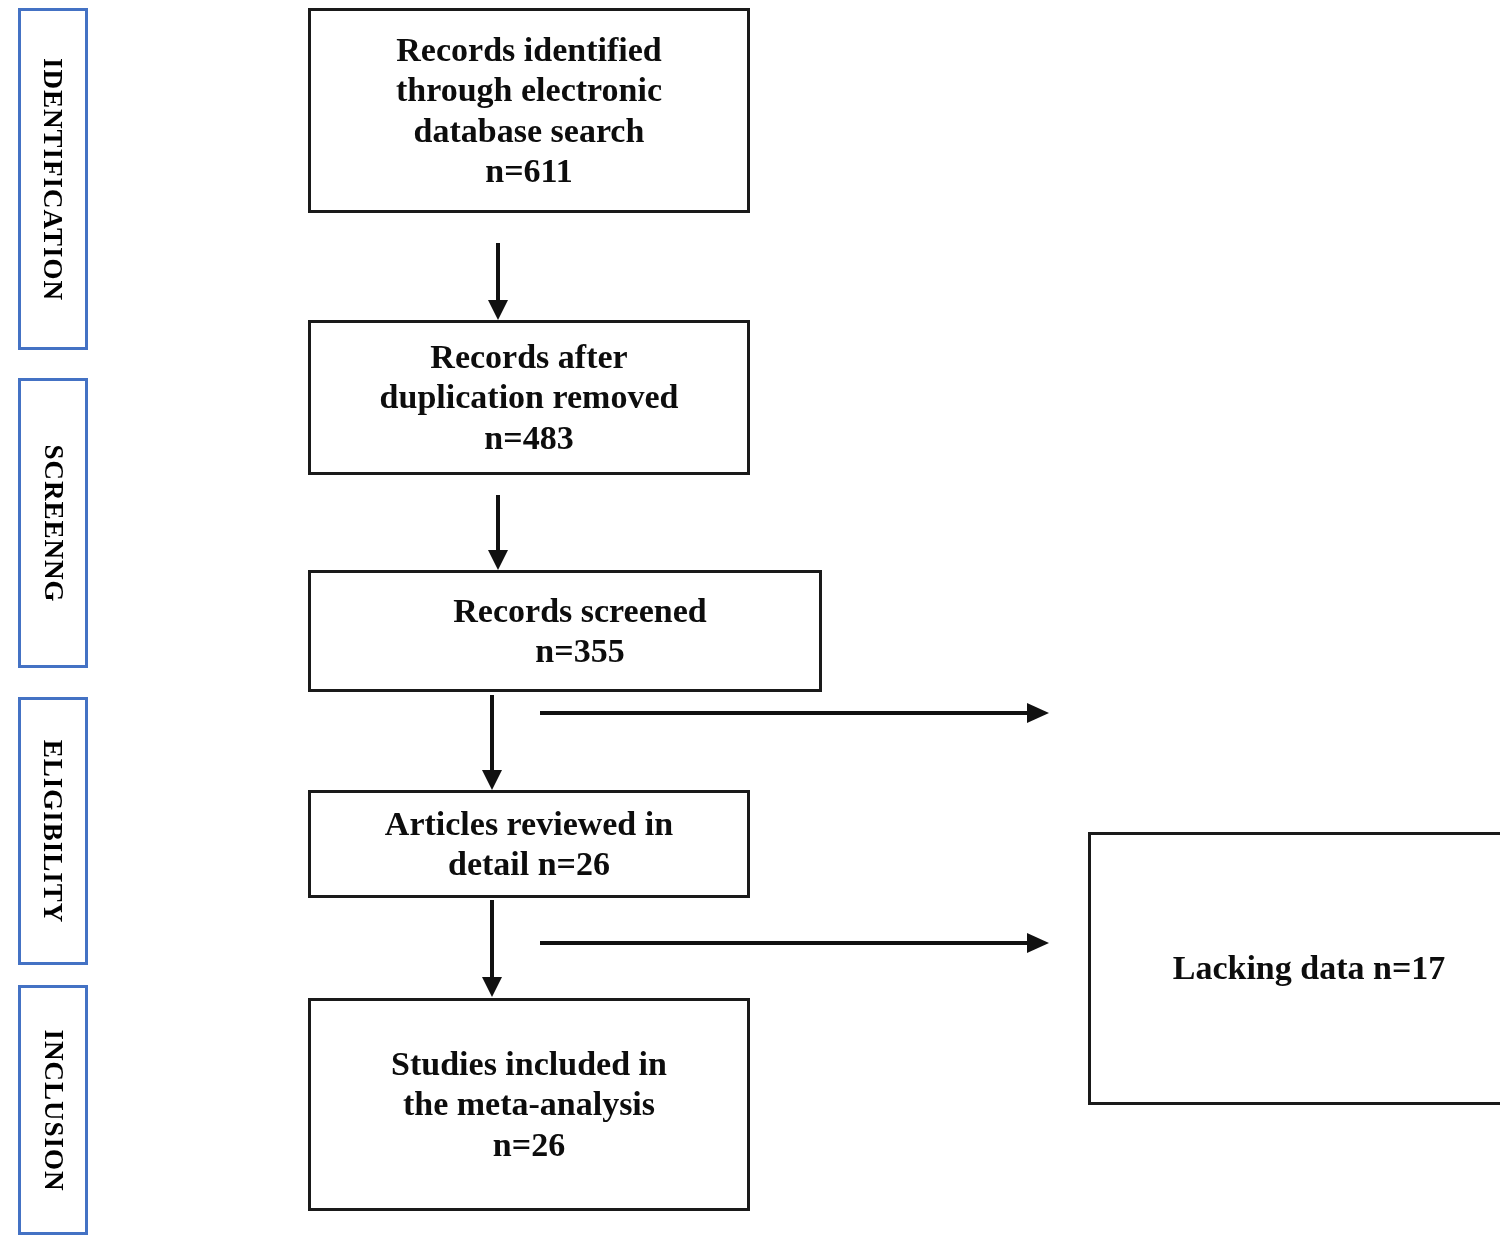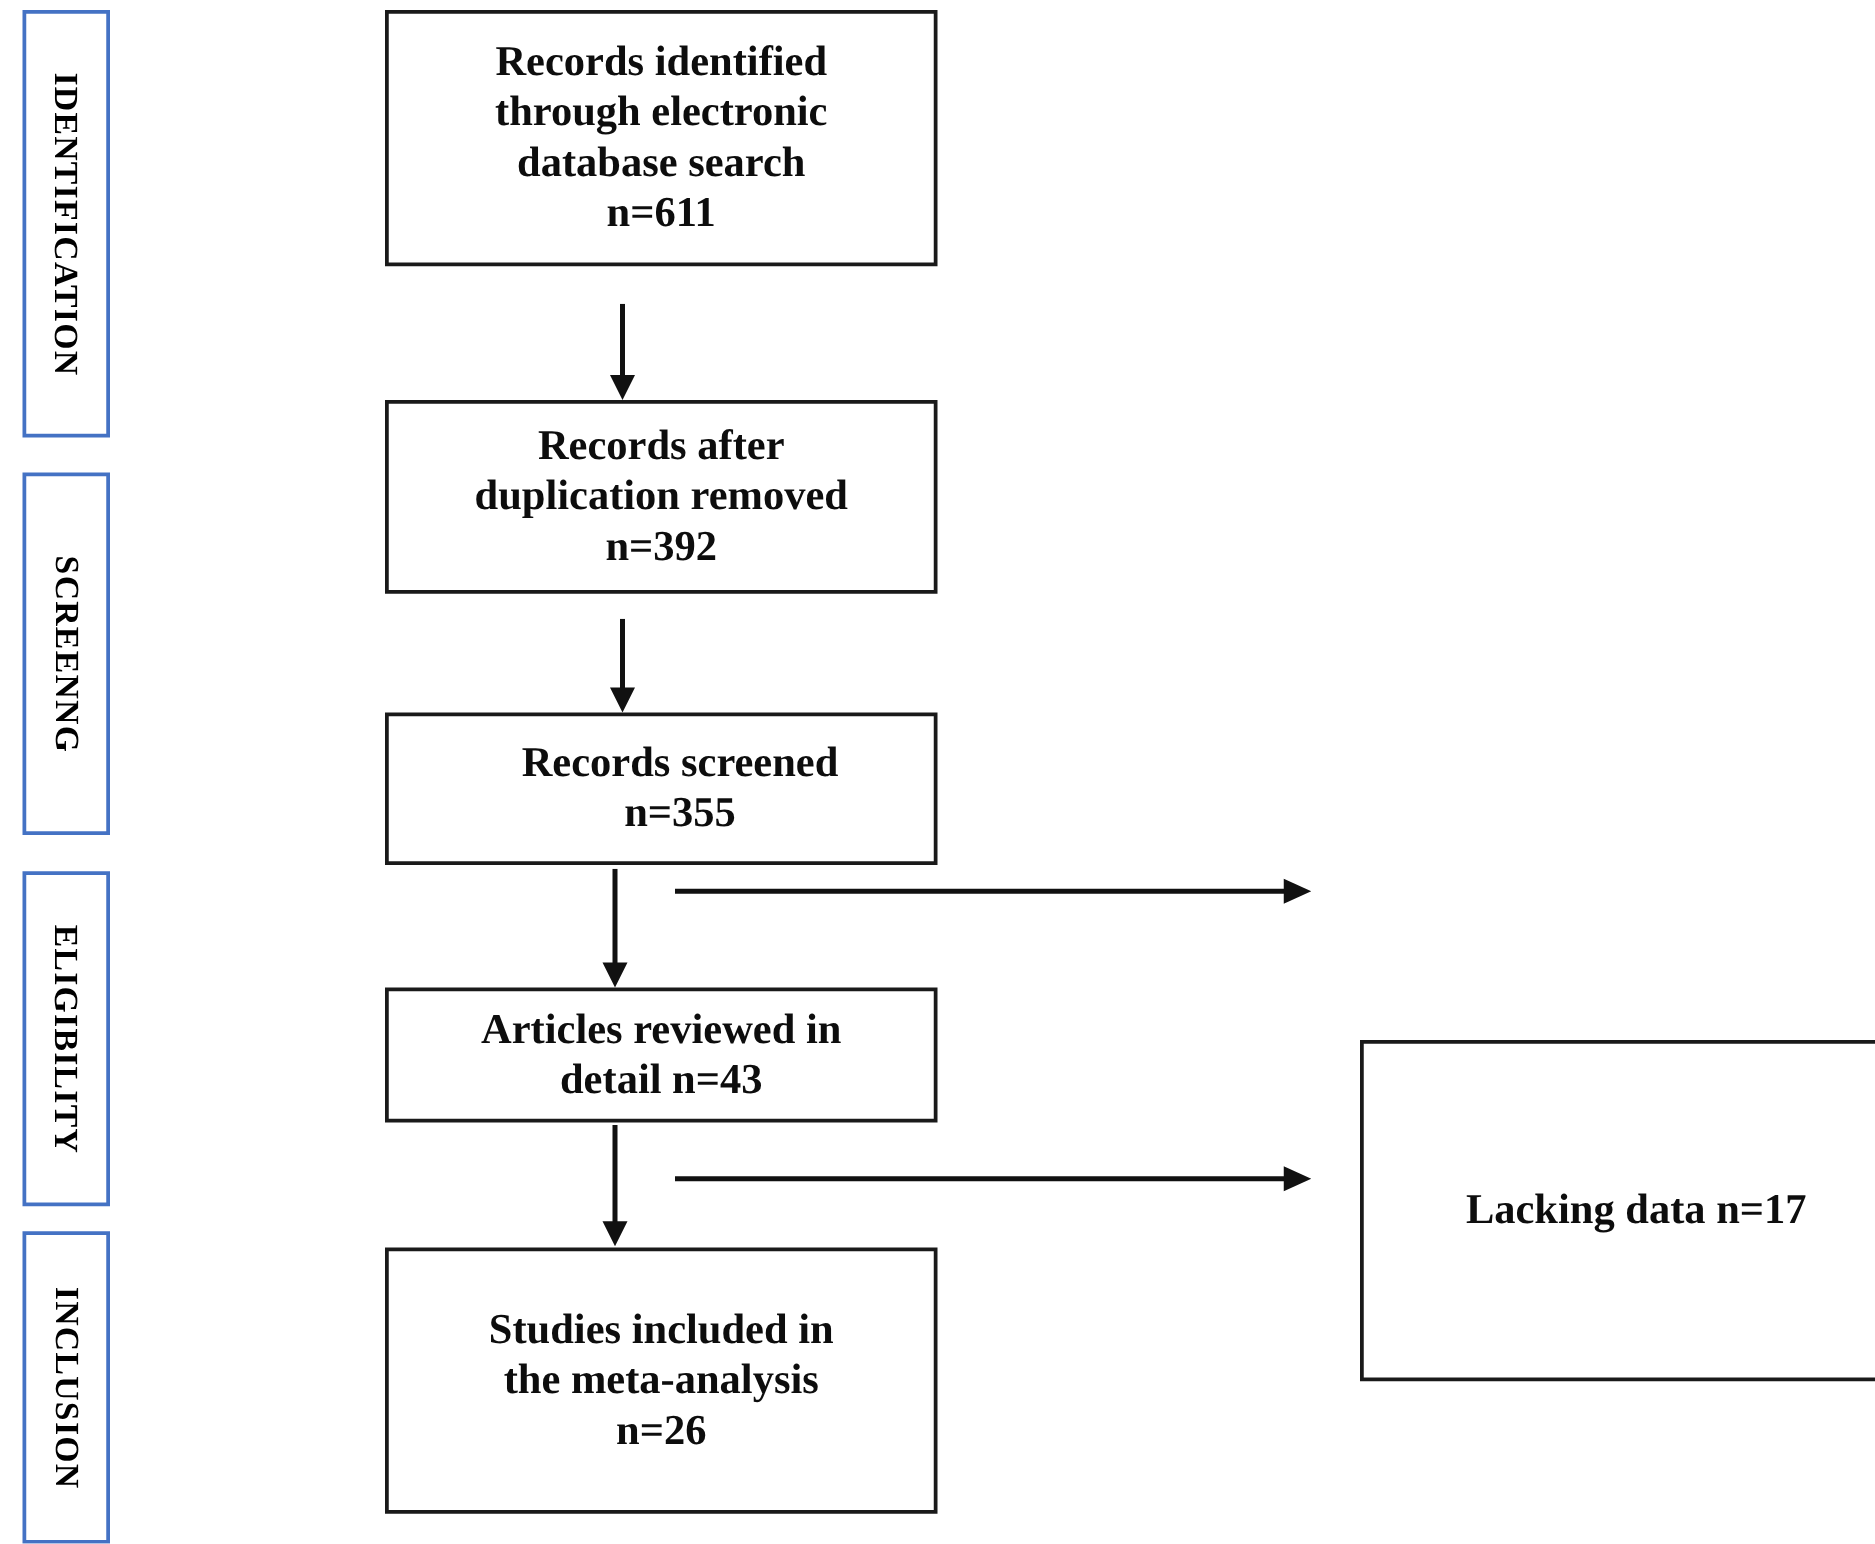--- a/index.html
+++ b/index.html
@@ -107,31 +107,31 @@
   <div class="flow-box" style="left:308px; top:8px; width:442px; height:205px;">
     <span class="flow-text">Records identified
 through electronic
 database search
 n=611</span>
   </div>
 
   <div class="flow-box" style="left:308px; top:320px; width:442px; height:155px;">
     <span class="flow-text">Records after
 duplication removed
-n=392</span>
+n=483</span>
   </div>
 
-  <div class="flow-box" style="left:308px; top:570px; width:442px; height:122px;padding-left:40px;">
+  <div class="flow-box" style="left:308px; top:570px; width:514px; height:122px;padding-left:40px;">
     <span class="flow-text">Records screened
 n=355</span>
   </div>
 
   <div class="flow-box" style="left:308px; top:790px; width:442px; height:108px;">
     <span class="flow-text">Articles reviewed in
-detail n=43</span>
+detail n=26</span>
   </div>
 
   <div class="flow-box" style="left:308px; top:998px; width:442px; height:213px;">
     <span class="flow-text">Studies included in
 the meta-analysis
 n=26</span>
   </div>
 
 
   <div class="flow-box" style="left:1088px; top:832px; width:442px; height:273px;">

